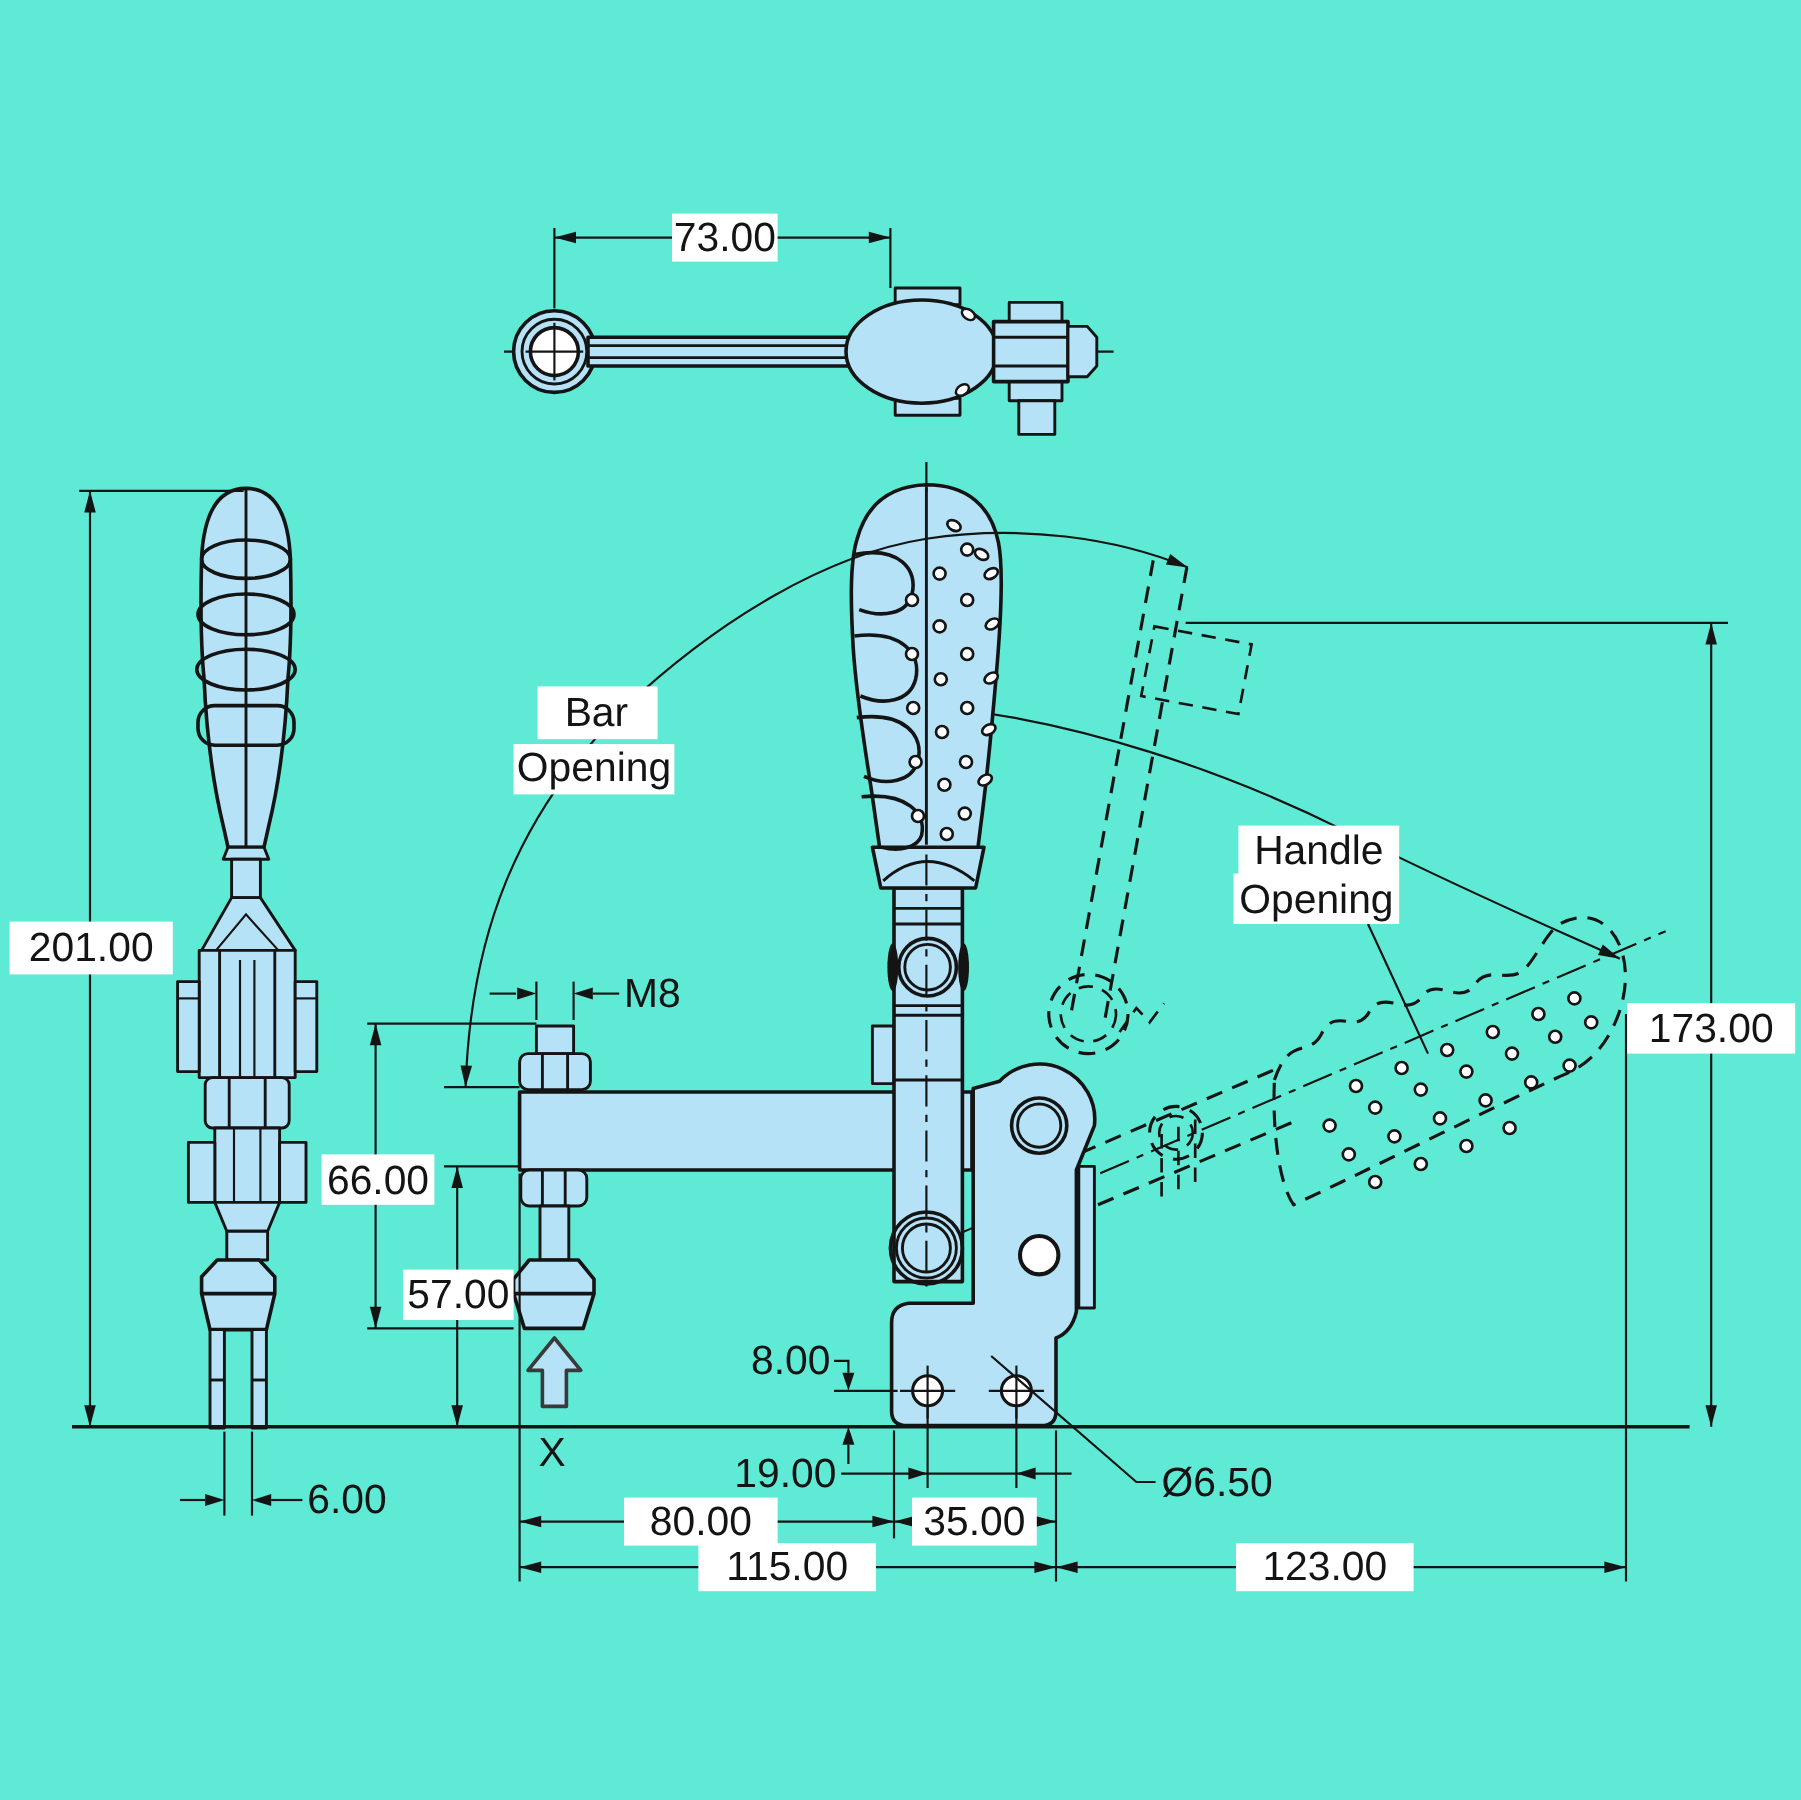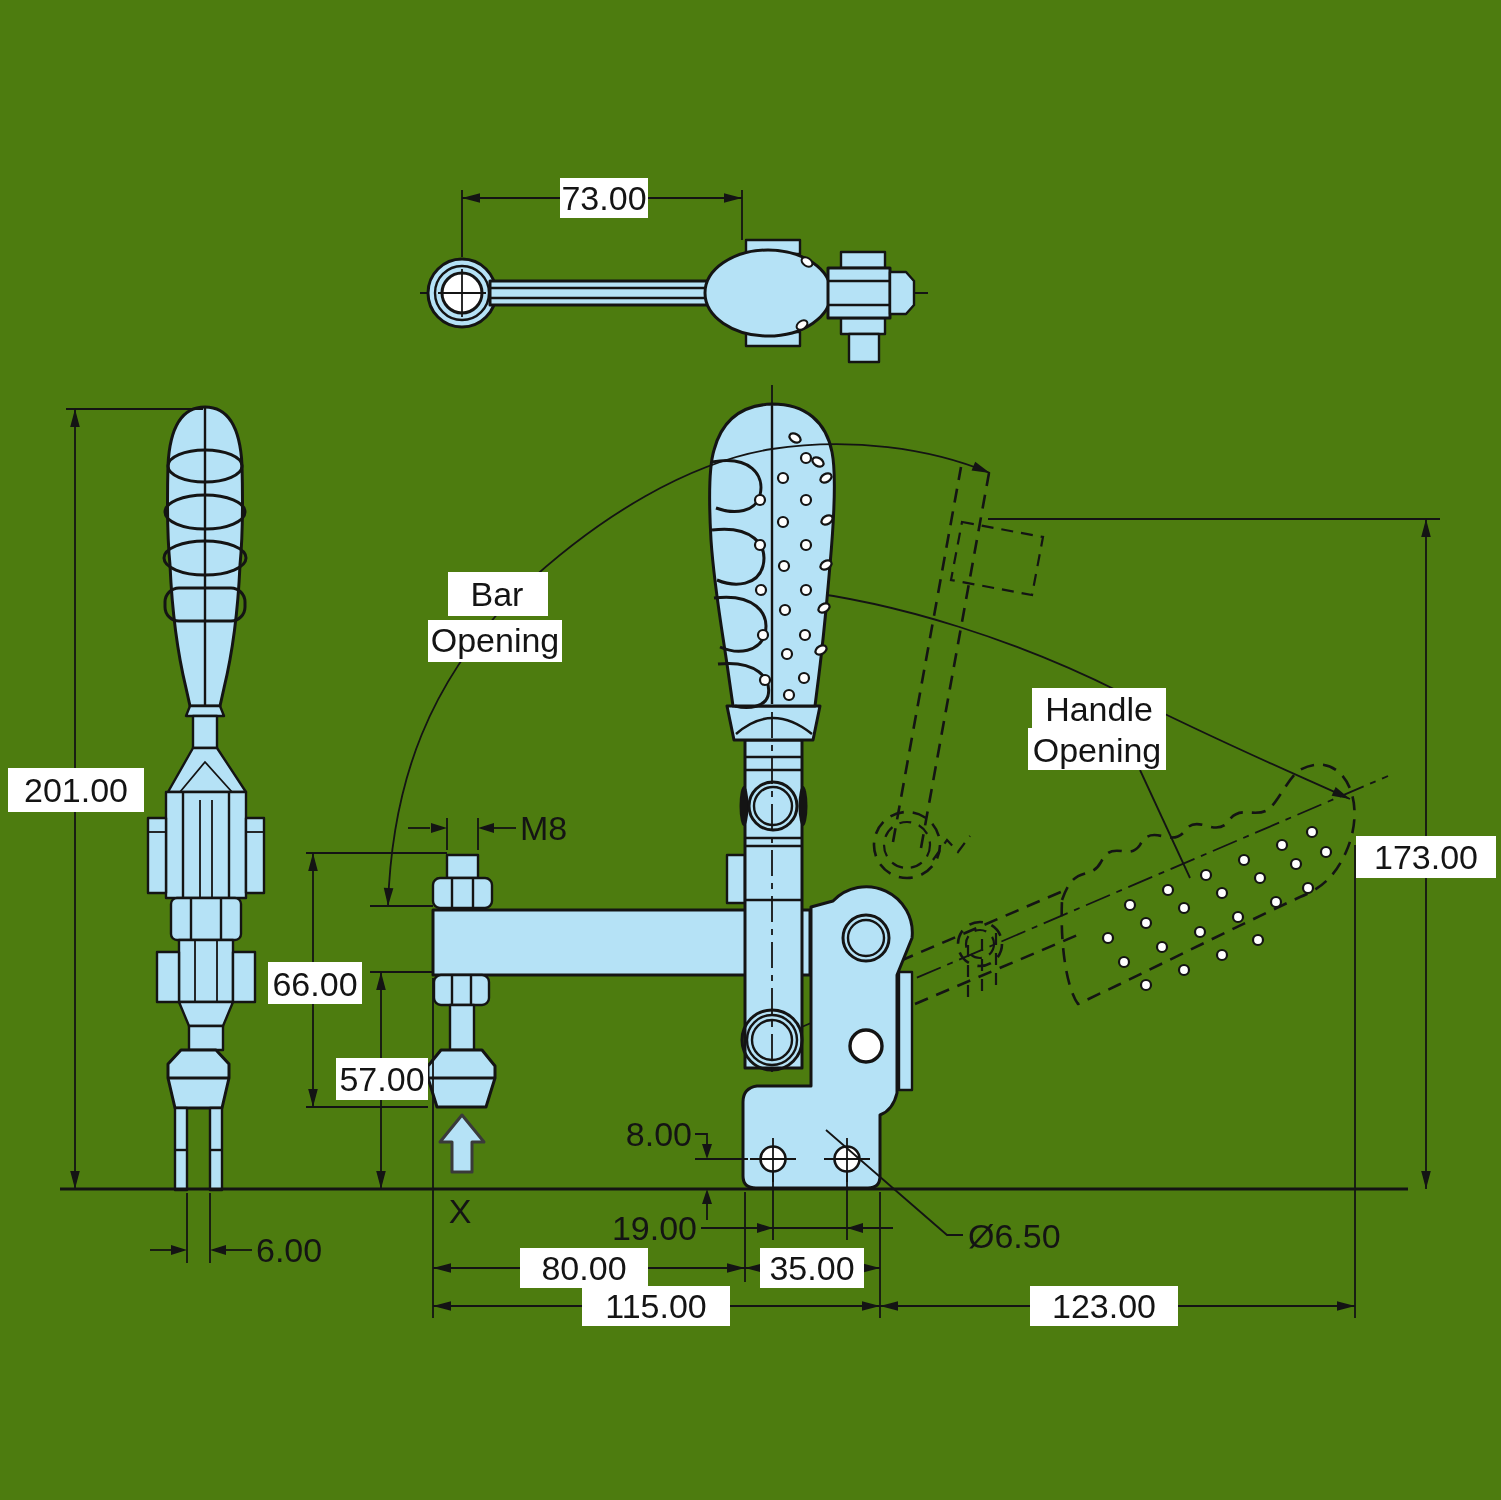--- a/index.html
+++ b/index.html
@@ -1,16 +1,16 @@
 <!DOCTYPE html>
 <html><head>
 <meta charset="utf-8">
 <style>
   html,body{margin:0;padding:0;background:#ffffff;}
-  .stage{width:1501px;height:1500px;position:relative;background:#4d7c0f;font-family:"Liberation Sans",sans-serif;}
+  .stage{width:1501px;height:1500px;position:relative;background:#5eead4;font-family:"Liberation Sans",sans-serif;}
   svg{display:block;}
   .part{fill:#B5E2F6;stroke:#141414;stroke-width:3;stroke-linejoin:round;}
   .part2{fill:#B5E2F6;stroke:#141414;stroke-width:2.4;stroke-linejoin:round;}
   .edge{fill:none;stroke:#141414;stroke-width:2.4;}
   .edge3{fill:none;stroke:#141414;stroke-width:3;}
   .thin{fill:none;stroke:#141414;stroke-width:1.8;}
   .dim{fill:none;stroke:#141414;stroke-width:1.8;}
   .dash{fill:none;stroke:#141414;stroke-width:2.6;stroke-dasharray:14 9;stroke-linejoin:round;}
   .dashthin{fill:none;stroke:#141414;stroke-width:2.2;stroke-dasharray:12 8;}
   .cline{fill:none;stroke:#141414;stroke-width:1.8;stroke-dasharray:26 7 6 7;}

